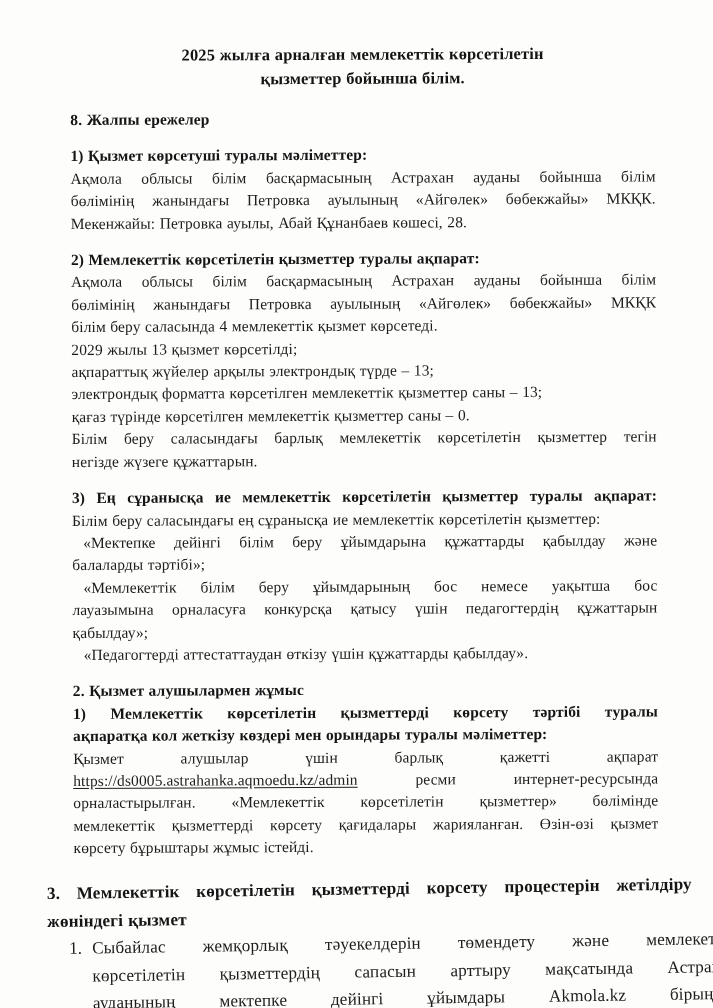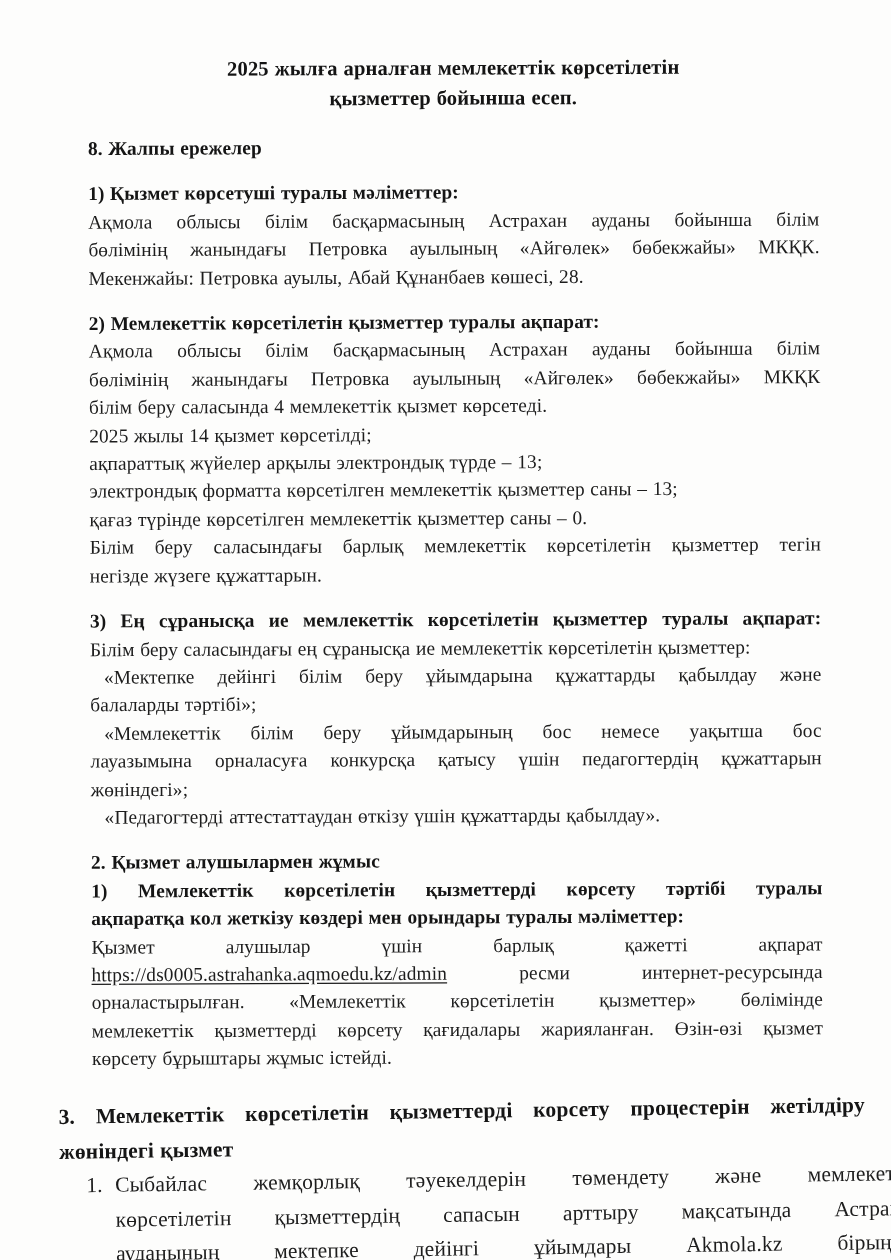--- a/index.html
+++ b/index.html
@@ -49,57 +49,57 @@
     font-size:17.2px;line-height:27.5px;
   }
 </style>
 </head>
 <body>
 
 <div class="page">
   <div class="content">
       <div class="block title">
         <div class="line"><span>2025 жылға арналған мемлекеттік көрсетілетін</span></div>
-        <div class="line"><span>қызметтер бойынша есеп.</span></div>
+        <div class="line"><span>қызметтер бойынша білім.</span></div>
       </div>
       <div class="block heading gap-lg">
         <div class="line"><span>8. Жалпы ережелер</span></div>
       </div>
       <div class="block heading gap-md">
         <div class="line"><span>1) Қызмет көрсетуші туралы мәліметтер:</span></div>
       </div>
       <div class="block para">
         <div class="line j"><span>Ақмола облысы білім басқармасының Астрахан ауданы бойынша білім</span></div>
         <div class="line j"><span>бөлімінің жанындағы Петровка ауылының «Айгөлек» бөбекжайы» МКҚК.</span></div>
         <div class="line"><span>Мекенжайы: Петровка ауылы, Абай Құнанбаев көшесі, 28.</span></div>
       </div>
       <div class="block heading gap-md">
         <div class="line"><span>2) Мемлекеттік көрсетілетін қызметтер туралы ақпарат:</span></div>
       </div>
       <div class="block para">
         <div class="line j"><span>Ақмола облысы білім басқармасының Астрахан ауданы бойынша білім</span></div>
         <div class="line j"><span>бөлімінің жанындағы Петровка ауылының «Айгөлек» бөбекжайы» МКҚК</span></div>
         <div class="line"><span>білім беру саласында 4 мемлекеттік қызмет көрсетеді.</span></div>
-        <div class="line"><span>2025 жылы 14 қызмет көрсетілді;</span></div>
+        <div class="line"><span>2029 жылы 13 қызмет көрсетілді;</span></div>
         <div class="line"><span>ақпараттық жүйелер арқылы электрондық түрде – 13;</span></div>
         <div class="line"><span>электрондық форматта көрсетілген мемлекеттік қызметтер саны – 13;</span></div>
         <div class="line"><span>қағаз түрінде көрсетілген мемлекеттік қызметтер саны – 0.</span></div>
         <div class="line j"><span>Білім беру саласындағы барлық мемлекеттік көрсетілетін қызметтер тегін</span></div>
         <div class="line"><span>негізде жүзеге құжаттарын.</span></div>
       </div>
       <div class="block heading gap-md">
         <div class="line j"><span>3) Ең сұранысқа ие мемлекеттік көрсетілетін қызметтер туралы ақпарат:</span></div>
       </div>
       <div class="block para">
         <div class="line"><span>Білім беру саласындағы ең сұранысқа ие мемлекеттік көрсетілетін қызметтер:</span></div>
         <div class="line j ind"><span>«Мектепке дейінгі білім беру ұйымдарына құжаттарды қабылдау және</span></div>
         <div class="line"><span>балаларды тәртібі»;</span></div>
         <div class="line j ind"><span>«Мемлекеттік білім беру ұйымдарының бос немесе уақытша бос</span></div>
         <div class="line j"><span>лауазымына орналасуға конкурсқа қатысу үшін педагогтердің құжаттарын</span></div>
-        <div class="line"><span>жөніндегі»;</span></div>
+        <div class="line"><span>қабылдау»;</span></div>
         <div class="line ind"><span>«Педагогтерді аттестаттаудан өткізу үшін құжаттарды қабылдау».</span></div>
       </div>
       <div class="block heading gap-md">
         <div class="line"><span>2. Қызмет алушылармен жұмыс</span></div>
       </div>
       <div class="block heading">
         <div class="line j"><span>1) Мемлекеттік көрсетілетін қызметтерді көрсету тәртібі туралы</span></div>
         <div class="line"><span>ақпаратқа кол жеткізу көздері мен орындары туралы мәліметтер:</span></div>
       </div>
       <div class="block para">

